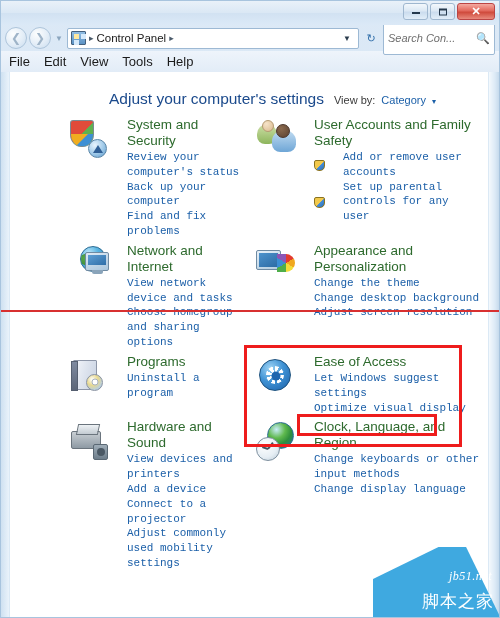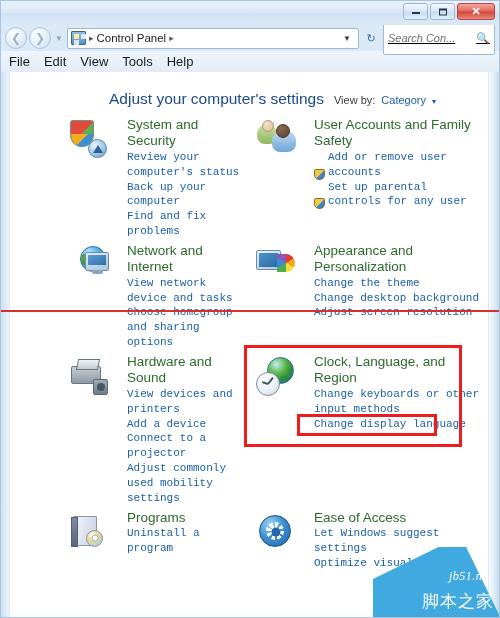--- a/index.html
+++ b/index.html
@@ -129,21 +129,20 @@
     display: flex; align-items: center; justify-content: center;
     color: #2d6ca8; font-size: 11px; cursor: pointer;
   }
   .searchfield {
     width: 112px; height: 21px; flex: none;
     background: #ffffff;
     border: 1px solid #9db9d4;
     border-radius: 2px;
     display: flex; align-items: center;
     padding: 16px 4px;
-    text-decoration: underline;
   }
   .search-ph {
     flex: 1;
     font-size: 11px; font-style: italic; color: #6e6e6e;
     white-space: nowrap; overflow: hidden;
   }
   .search-icon { color: #2a4a68; font-size: 11px; flex: none; }
 
   
   .menubar {
@@ -232,21 +231,21 @@
     margin-bottom: 1px;
   }
   .sublink {
     font-size: 11px;
     color: #1b5fa8;
     line-height: 1.35;
     cursor: pointer;
     font-family: Liberation Mono, monospace;
   }
   .sublink.shielded {
-    display: flex; align-items: flex-end; gap: 3px;
+    display: flex; align-items: center; gap: 18px;
   }
   .mini-shield {
     width: 11px; height: 11px; flex: none;
     margin-top: 2px;
     background: linear-gradient(135deg, #f2c94c 0%, #f2c94c 50%, #4a90d9 50%, #2a6fb5 100%);
     border-radius: 2px 2px 45% 45%;
     border: 1px solid #8a7320;
   }
 
   
@@ -649,20 +648,47 @@
               <div class="sublink">Adjust screen resolution</div>
             </div>
           </div>
 
         </div>
 
         <div class="grid-row">
 
           <div class="cat col-left">
             <div class="cat-icon">
+              <span class="ic-programs"></span>
+                <span class="ic-cd"></span>
+            </div>
+            <div class="cat-body">
+              <div class="cat-title">Programs</div>
+              <div class="sublink">Uninstall a program</div>
+            </div>
+          </div>
+
+          <div class="cat col-right">
+            <div class="cat-icon">
+              <span class="ic-ease"></span>
+                <span class="ic-ease-arrow"></span>
+            </div>
+            <div class="cat-body">
+              <div class="cat-title">Ease of Access</div>
+              <div class="sublink">Let Windows suggest settings</div>
+              <div class="sublink">Optimize visual display</div>
+            </div>
+          </div>
+
+        </div>
+
+        <div class="grid-row">
+
+          <div class="cat col-left">
+            <div class="cat-icon">
               <span class="ic-printer"></span>
                 <span class="ic-speaker"></span>
             </div>
             <div class="cat-body">
               <div class="cat-title">Hardware and Sound</div>
               <div class="sublink">View devices and printers</div>
               <div class="sublink">Add a device</div>
               <div class="sublink">Connect to a projector</div>
               <div class="sublink">Adjust commonly used mobility settings</div>
             </div>
@@ -675,47 +701,20 @@
             </div>
             <div class="cat-body">
               <div class="cat-title">Clock, Language, and Region</div>
               <div class="sublink">Change keyboards or other input methods</div>
               <div class="sublink">Change display language</div>
             </div>
           </div>
 
         </div>
 
-        <div class="grid-row">
-
-          <div class="cat col-left">
-            <div class="cat-icon">
-              <span class="ic-programs"></span>
-                <span class="ic-cd"></span>
-            </div>
-            <div class="cat-body">
-              <div class="cat-title">Programs</div>
-              <div class="sublink">Uninstall a program</div>
-            </div>
-          </div>
-
-          <div class="cat col-right">
-            <div class="cat-icon">
-              <span class="ic-ease"></span>
-                <span class="ic-ease-arrow"></span>
-            </div>
-            <div class="cat-body">
-              <div class="cat-title">Ease of Access</div>
-              <div class="sublink">Let Windows suggest settings</div>
-              <div class="sublink">Optimize visual display</div>
-            </div>
-          </div>
-
-        </div>
-
       </div>
     </div>
 
     <div class="right-rail"></div>
   </div>
 
   <div class="anno-line" style="top:309px;"></div>
   <div class="anno-box" style="left:243px; top:344px; width:218px; height:102px;"></div>
   <div class="anno-box" style="left:296px; top:413px; width:140px; height:22px;"></div>
 

